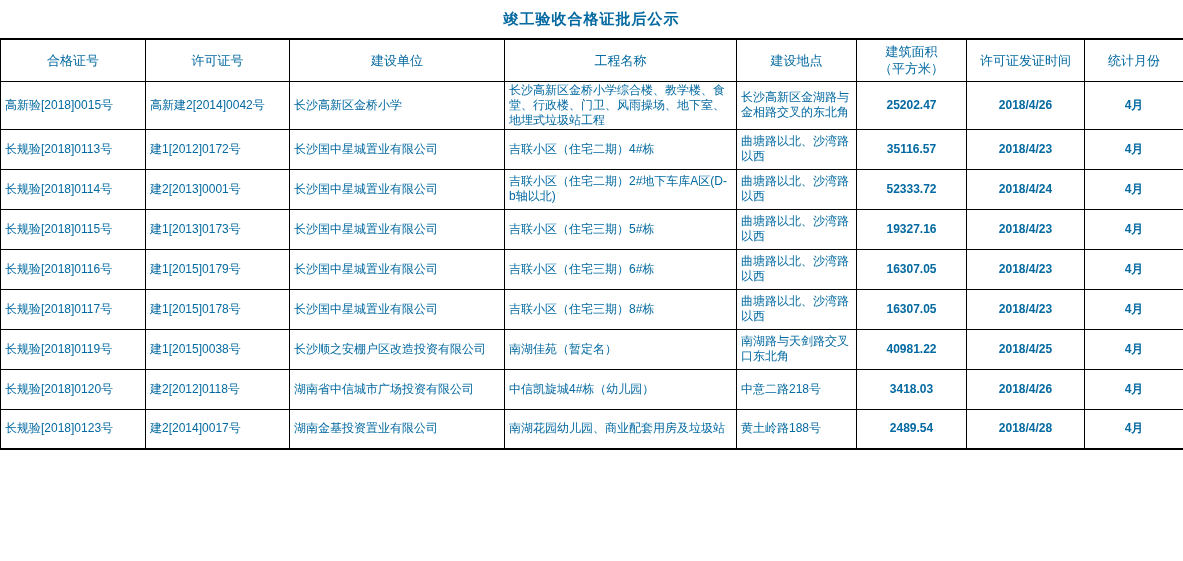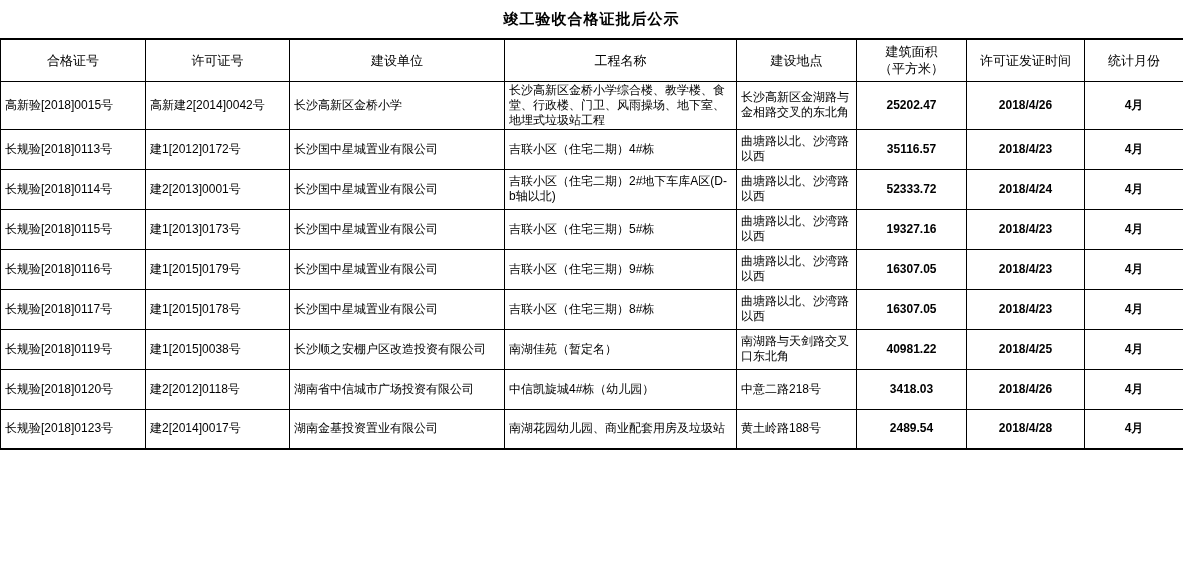--- a/index.html
+++ b/index.html
@@ -1,19 +1,19 @@
 <!DOCTYPE html>
 <html><head>
 <meta charset="utf-8">
 <style>
   html,body { margin:0; padding:0; background:#fff; }
   .page {
     width:1183px; height:561px;
     font-family:"Liberation Sans", sans-serif;
-    color:#000000; background:#fff;
+    color:#0369a1; background:#fff;
     overflow:hidden;
     box-sizing:border-box;
   }
   .title-bar {
     height:38px;
     display:flex; align-items:center; justify-content:center;
     font-size:15px; font-weight:bold;
     letter-spacing:1px;
   }
   table.notice {
@@ -116,21 +116,21 @@
           <td class="c-left">吉联小区（住宅三期）5#栋</td>
           <td class="c-left">曲塘路以北、沙湾路以西</td>
           <td class="c-center">19327.16</td>
           <td class="c-center">2018/4/23</td>
           <td class="c-center">4月</td>
         </tr>
         <tr>
           <td class="c-left">长规验[2018]0116号</td>
           <td class="c-left">建1[2015]0179号</td>
           <td class="c-left">长沙国中星城置业有限公司</td>
-          <td class="c-left">吉联小区（住宅三期）9#栋</td>
+          <td class="c-left">吉联小区（住宅三期）6#栋</td>
           <td class="c-left">曲塘路以北、沙湾路以西</td>
           <td class="c-center">16307.05</td>
           <td class="c-center">2018/4/23</td>
           <td class="c-center">4月</td>
         </tr>
         <tr>
           <td class="c-left">长规验[2018]0117号</td>
           <td class="c-left">建1[2015]0178号</td>
           <td class="c-left">长沙国中星城置业有限公司</td>
           <td class="c-left">吉联小区（住宅三期）8#栋</td>

